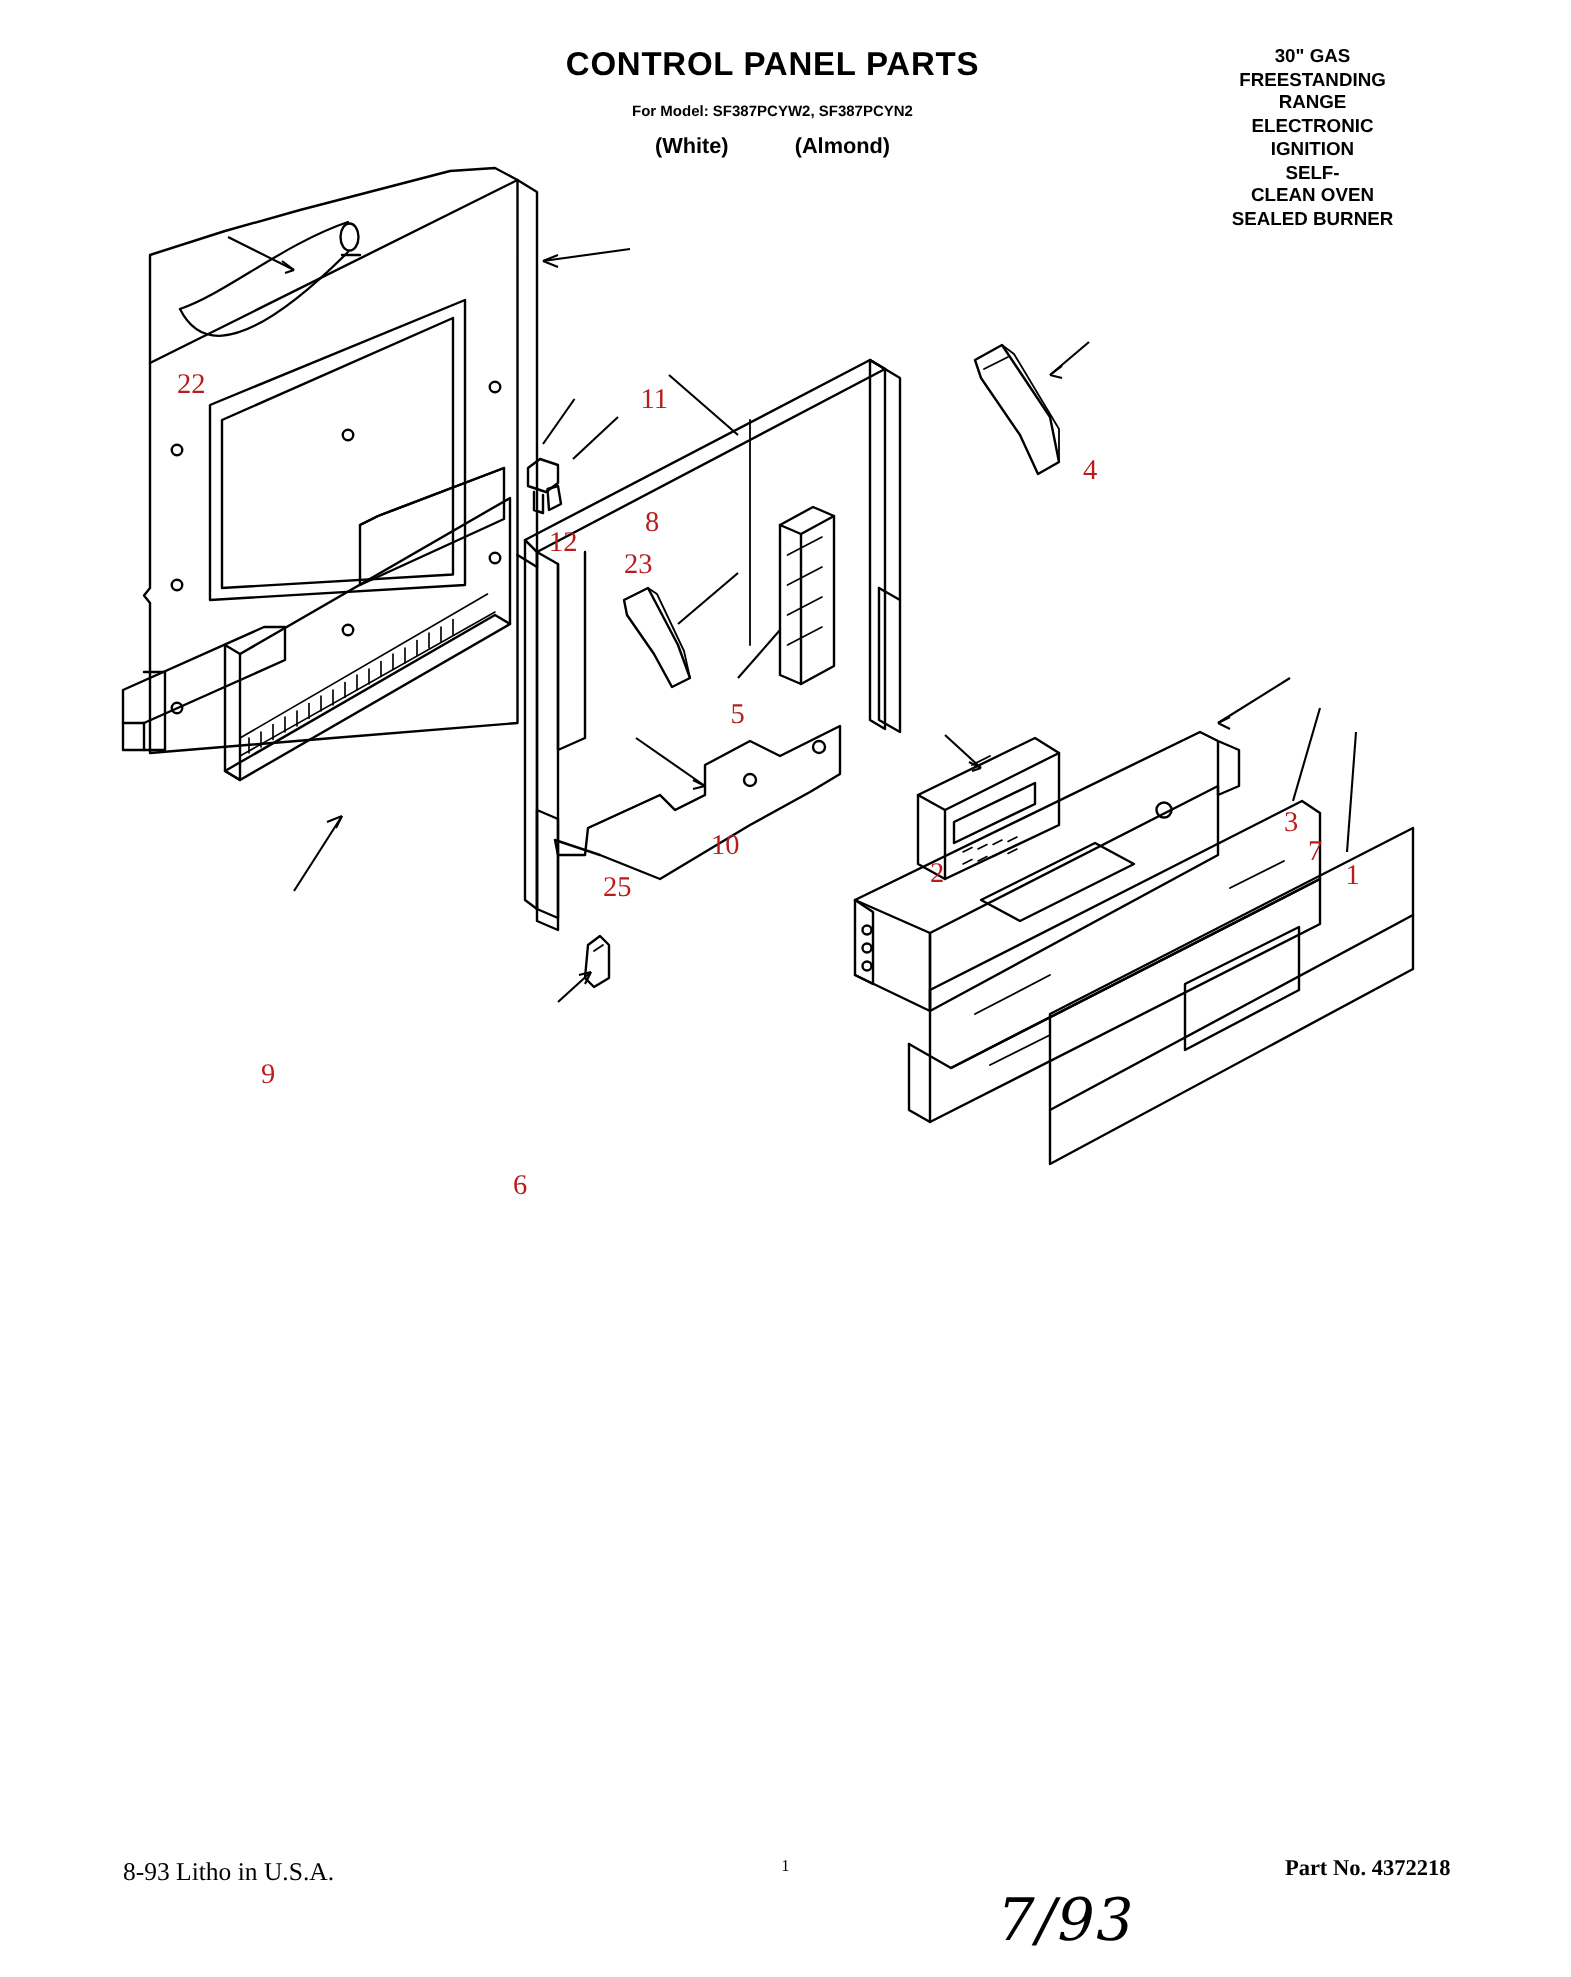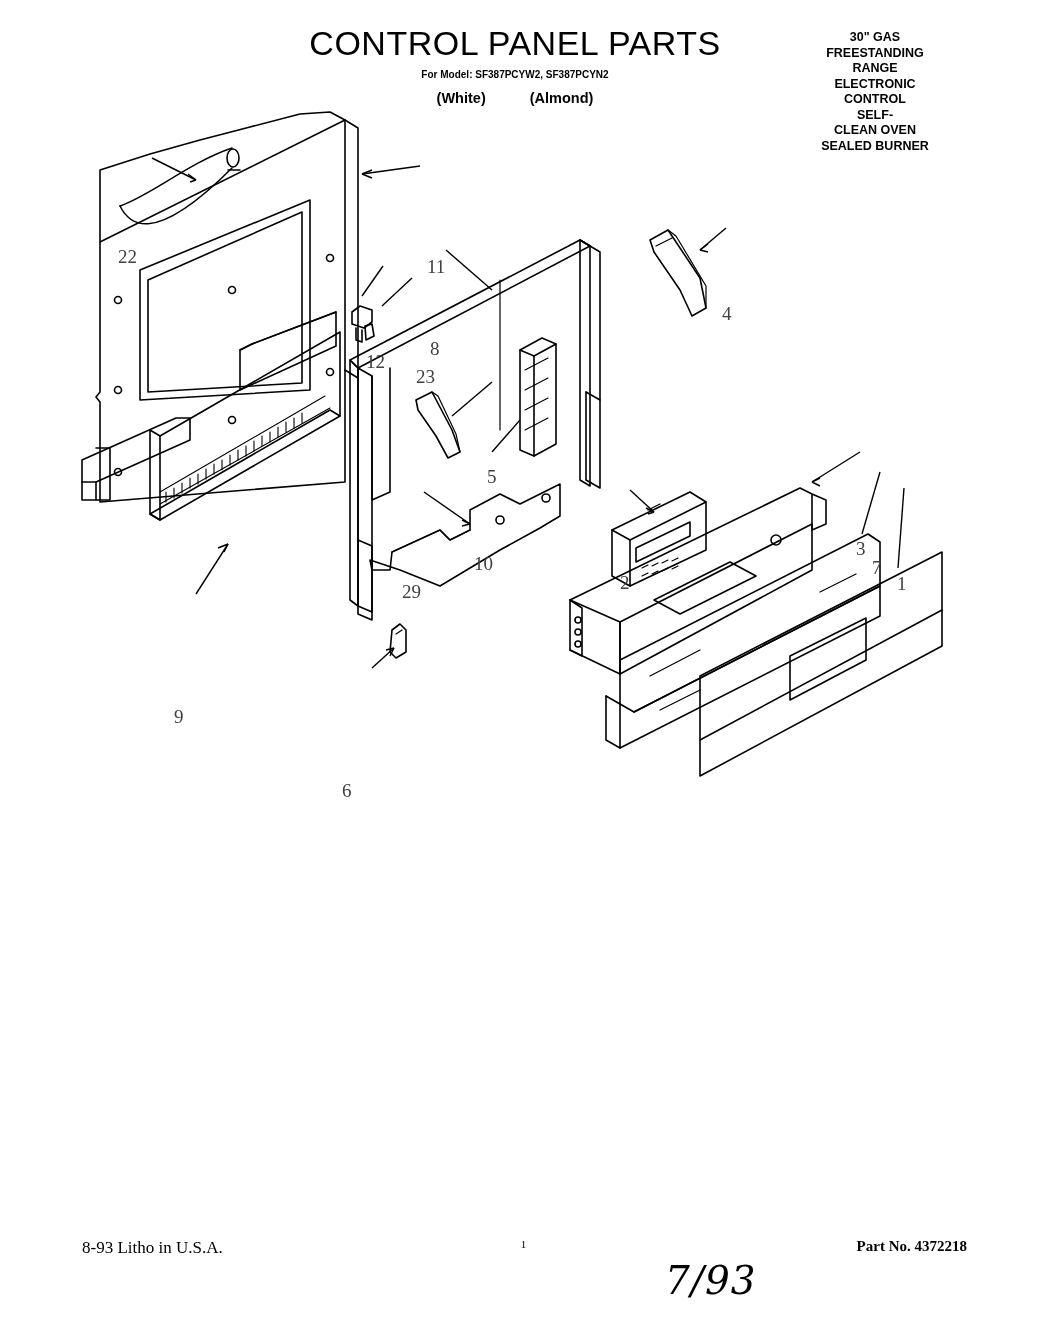--- a/index.html
+++ b/index.html
@@ -31,22 +31,22 @@
 
   .title-block {
     position: absolute;
     left: 300px;
     top: 26px;
     width: 430px;
     text-align: center;
   }
   .main-title {
     font-family: "Liberation Sans", sans-serif;
-    font-weight: normal;
-    font-size: 34px;
+    font-weight: bold;
+    font-size: 22px;
     letter-spacing: 0.5px;
     line-height: 34px;
   }
   .sub-title {
     font-weight: bold;
     font-size: 10px;
     margin-top: 6px;
     line-height: 18px;
   }
   .color-row {
@@ -112,21 +112,21 @@
     width: 1047px;
     height: 700px;
   }
   .diagram svg { display: block; }
 
   .callout {
     position: absolute;
     font-family: "Liberation Serif", serif;
     font-size: 19px;
     font-weight: normal;
-    color: #404040;
+    color: #b91c1c;
     text-align: center;
   }
 </style>
 </head>
 <body>
 
 <div class="page">
 
 
   <div class="title-block">
@@ -136,21 +136,21 @@
       <span class="c1">(White)</span>
       <span class="c2">(Almond)</span>
     </div>
   </div>
 
   <div class="spec-block">
     <div>30" GAS</div>
     <div>FREESTANDING</div>
     <div>RANGE</div>
     <div>ELECTRONIC</div>
-    <div>CONTROL</div>
+    <div>IGNITION</div>
     <div>SELF-</div>
     <div>CLEAN OVEN</div>
     <div>SEALED BURNER</div>
   </div>
 
   <div class="diagram">
     <svg width="1047" height="700" viewBox="0 0 1047 700">
       <g fill="none" stroke="#000" stroke-width="1.6" stroke-linejoin="round" stroke-linecap="round">
 
         <path d="M100 150 L100 300 L96 305 L96 305 L100 310 L100 410
@@ -321,21 +321,21 @@
   <div class="callout" style="left:722px; top:303px;">4</div>
   <div class="callout" style="left:430px; top:338px;">8</div>
   <div class="callout" style="left:366px; top:351px;">12</div>
   <div class="callout" style="left:400px; top:366px;margin-left:16px;">23</div>
   <div class="callout" style="left:487px; top:466px;">5</div>
   <div class="callout" style="left:474px; top:553px;">10</div>
   <div class="callout" style="left:856px; top:538px;">3</div>
   <div class="callout" style="left:872px; top:557px;">7</div>
   <div class="callout" style="left:897px; top:573px;">1</div>
   <div class="callout" style="left:620px; top:572px;">2</div>
-  <div class="callout" style="left:402px; top:581px;">29</div>
+  <div class="callout" style="left:402px; top:581px;">25</div>
   <div class="callout" style="left:174px; top:706px;">9</div>
   <div class="callout" style="left:342px; top:780px;">6</div>
 
   <div class="footer-left">8-93  Litho in U.S.A.</div>
   <div class="footer-center">1</div>
   <div class="footer-right">Part No. 4372218</div>
   <div class="handwritten-date">7/93</div>
 
 </div>
 

